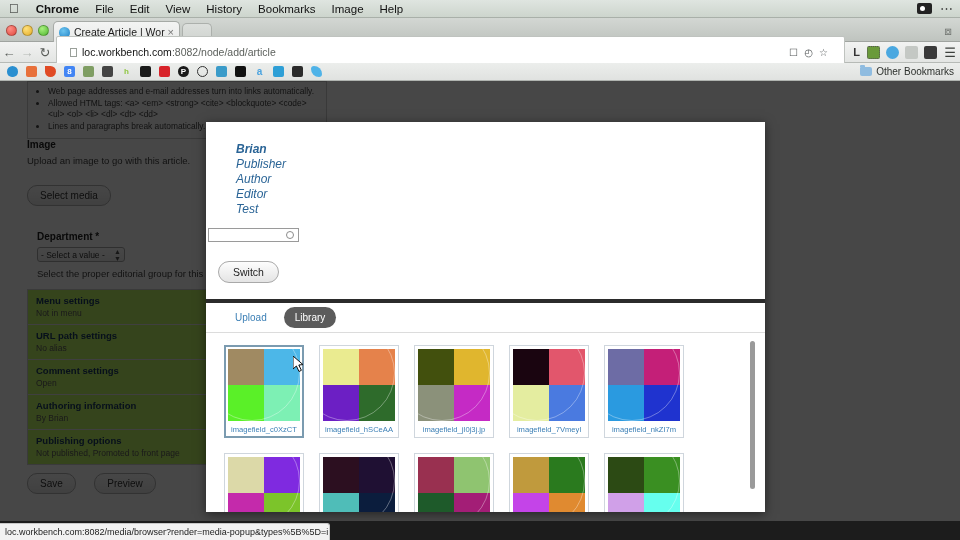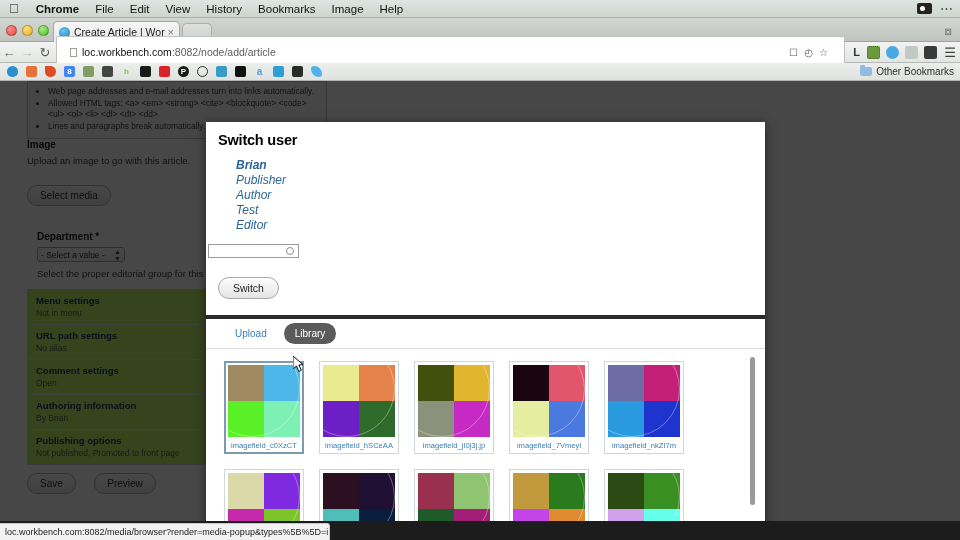--- a/index.html
+++ b/index.html
@@ -372,27 +372,26 @@
       </div>
 
     </div>
   </div>
 
   <div class="dimmer"></div>
 
   <div class="modal">
 
     <div class="switch-user">
-      <div class="su-title">Switch user</div>
       <ul class="su-list">
         <li><a class="su-link" href="#">Brian</a></li>
         <li><a class="su-link plain" href="#">Publisher</a></li>
         <li><a class="su-link plain" href="#">Author</a></li>
+        <li><a class="su-link plain" href="#">Editor</a></li>
         <li><a class="su-link plain" href="#">Test</a></li>
-        <li><a class="su-link plain" href="#">Editor</a></li>
       </ul>
       <div class="su-field-wrap">
         <input class="su-input" type="text" value="" style="">
         <span class="throbber"></span>
       </div>
       <span class="switch-btn">Switch</span>
     </div>
 
     <div class="modal-gap"></div>
 

